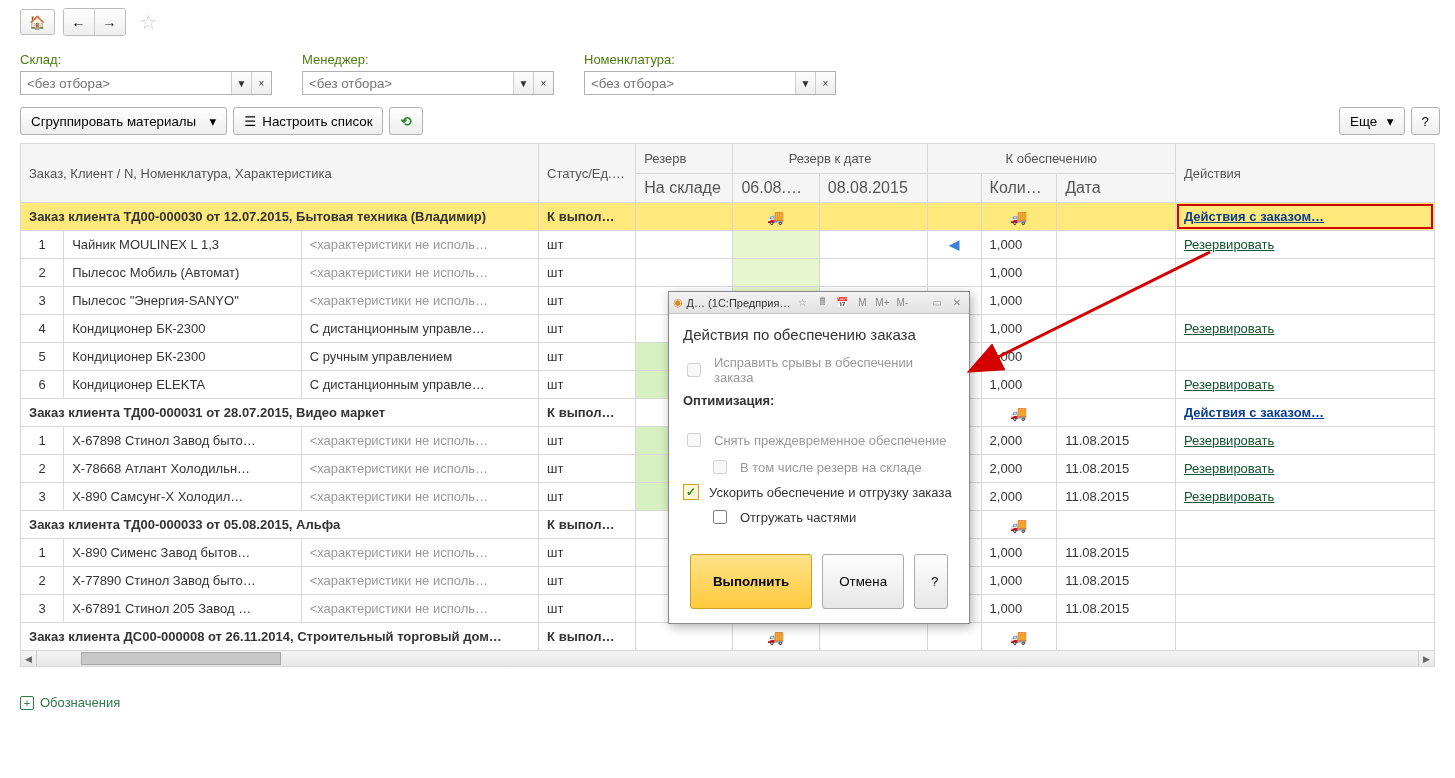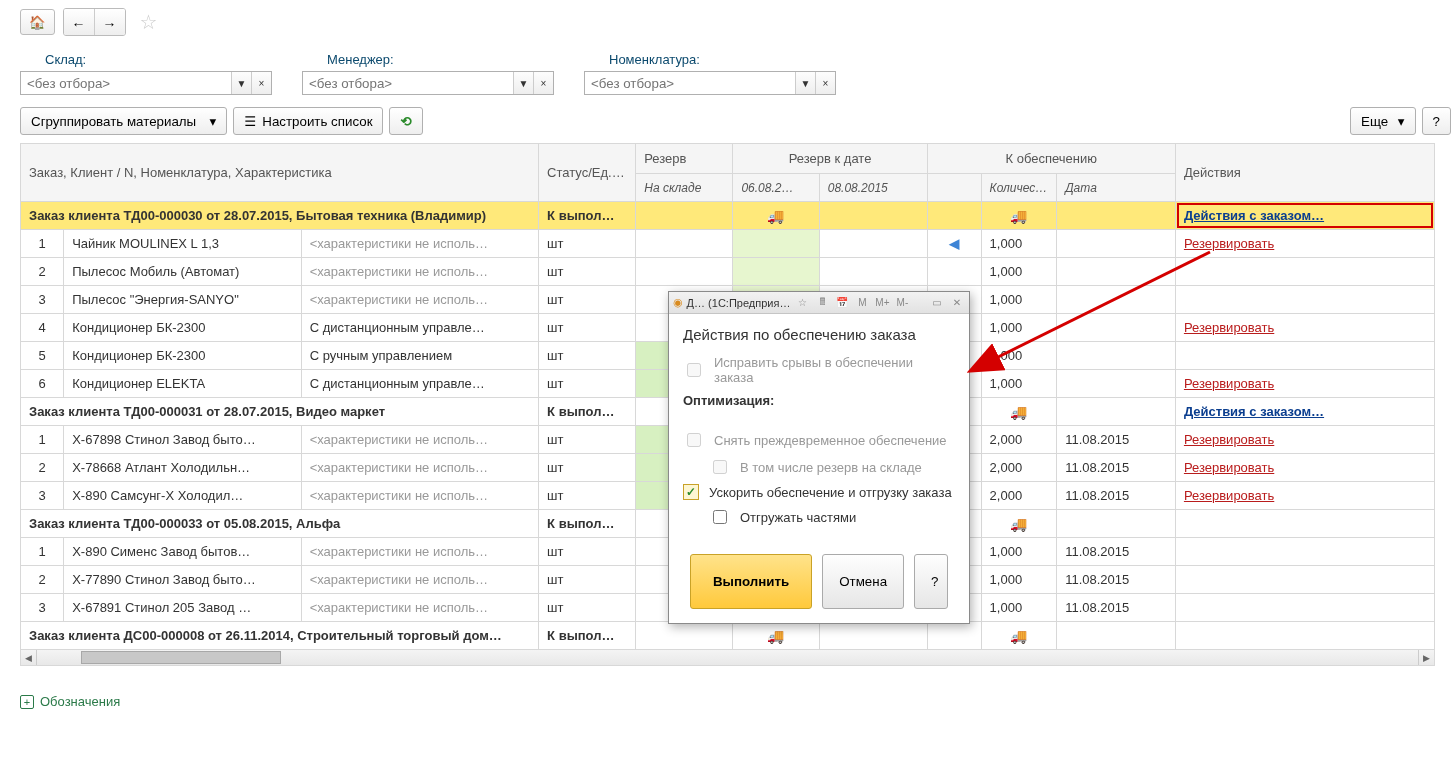--- a/index.html
+++ b/index.html
@@ -37,37 +37,37 @@
   font-size: 20px;
   color: #333;
   font-weight: normal;
 }
 .filters-row {
   display: flex;
   padding: 4px 20px 8px 20px;
   gap: 30px;
 }
 .filter-group { display: flex; flex-direction: column; gap: 4px; }
-.filter-label { color: #0c4a6e; margin-left: 25px; }
+.filter-label { color: #4d7c0f; }
 .filter-ctrl {
   display: flex;
   border: 1px solid #b0b0b0;
 }
 .filter-input {
   height: 22px; border: none; padding: 2px 6px;
   color: #999; width: 210px; outline: none;
 }
 .filter-dd, .filter-clear {
   width: 20px; height: 22px; border-left: 1px solid #ccc;
   background: linear-gradient(#fdfdfd,#eee); display:flex; align-items:center; justify-content:center;
   cursor:pointer; font-size:10px;
 }
 .toolbar {
   display: flex;
-  padding: 4px 4px 8px 20px;
+  padding: 4px 15px 8px 20px;
   gap: 6px;
 }
 .tb-btn {
   border: 1px solid #b0b0b0; background: linear-gradient(#fff,#eee);
   padding: 4px 10px; cursor: pointer; border-radius: 3px;
   height: 28px; display:flex; align-items:center; gap:6px;
 }
 .tb-refresh { color: #2a8a2a; font-weight:bold;}
 .tb-right { margin-left: auto; display:flex; gap:6px;}
 .table-wrap { padding: 0 20px; }
@@ -80,24 +80,24 @@
   border: 1px solid #d8d8d8;
   padding: 5px 8px;
   text-align: left;
   overflow: hidden;
   text-overflow: ellipsis;
   white-space: nowrap;
   height: 28px;
 }
 table.grid th { background: #f5f5f5; font-weight: normal; color: #555; }
 .th-group { height: 30px; }
-.th-sub { height: 26px; font-size: 12px; font-style: italic; }
+.th-sub { height: 26px; font-size: 16px; }
 .row-yellow td { background: #ffe97a; font-weight: bold; }
 .row-yellow td:last-child { position: relative; }
-.action-link { color: #b91c1c; text-decoration: underline; cursor:pointer; }
+.action-link { color: #14532d; text-decoration: underline; cursor:pointer; }
 .action-bold { font-weight:bold; color:#0b3e8f; }
 .red-box {
   position: absolute; inset: 1px; border: 2px solid #d40000; pointer-events: none;
 }
 .c-green { background: #d7f0c1 !important; }
 .c-green2 { background: #e7f6cf !important; }
 .char-gray { color: #999; }
 .truck-icon { color:#e0a030; font-size:14px;}
 .arrow-blue { color:#3d84d6; font-weight:bold;}
 .num-cell { text-align: right; padding-right: 10px;}
@@ -229,21 +229,21 @@
       <th>На складе</th>
       <th>06.08.2…</th>
       <th>08.08.2015</th>
       <th></th>
       <th>Количест…</th>
       <th>Дата</th>
     </tr>
   </thead>
   <tbody id="tbody">
         <tr class="row-yellow">
-          <td colspan="3" style="font-weight: bold;">Заказ клиента ТД00-000030 от 28.07.2015, Бытовая техника (Владимир)</td>
+          <td colspan="3" style="font-weight: bold;">Заказ клиента ТД00-000030 от 12.07.2015, Бытовая техника (Владимир)</td>
           <td style="font-weight: bold;">К выпол…</td>
           <td></td>
           <td style="text-align: center;"><span class="truck-icon">🚚</span></td>
           <td></td>
           <td></td>
           <td style="text-align: center;"><span class="truck-icon">🚚</span></td>
           <td></td>
           <td><span class="action-link action-bold">Действия с заказом…</span><div class="red-box"></div></td>
         </tr>
         <tr>

